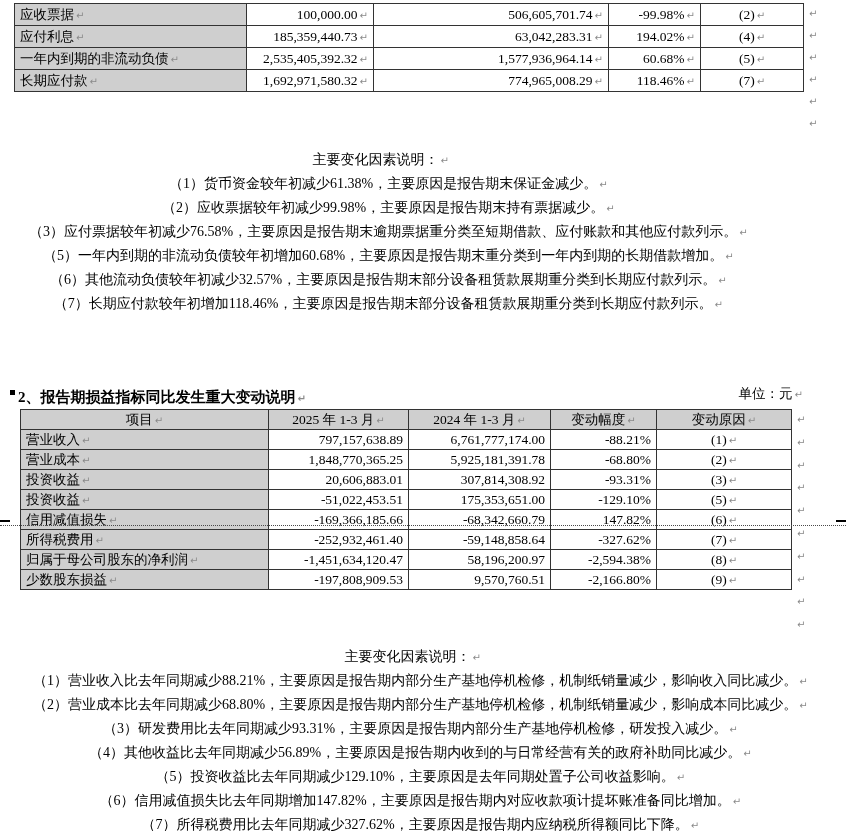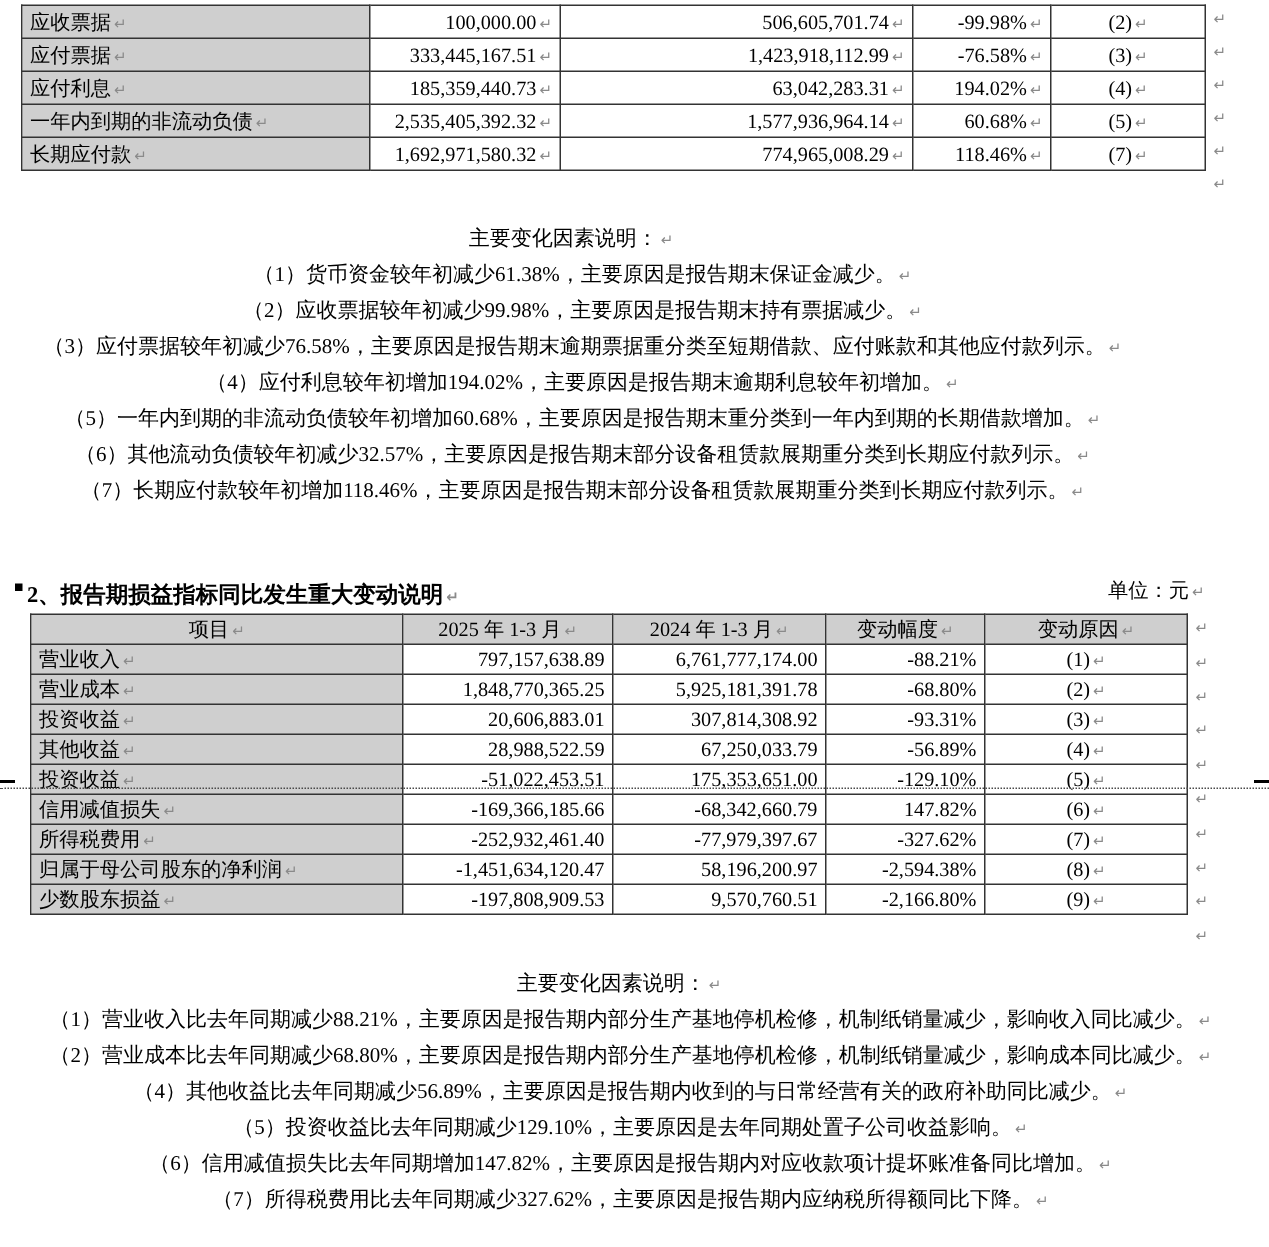--- a/index.html
+++ b/index.html
@@ -157,27 +157,20 @@
     </colgroup>
     <tbody>
         <tr>
           <td class="lft shade"><span>应收票据</span><span class="pil">↵</span></td>
           <td class="num"><span>100,000.00</span><span class="pil">↵</span></td>
           <td class="num"><span>506,605,701.74</span><span class="pil">↵</span></td>
           <td class="num"><span>-99.98%</span><span class="pil">↵</span></td>
           <td class="ctr"><span>(2)</span><span class="pil">↵</span></td>
         </tr>
         <tr>
-          <td class="lft shade"><span>应付票据</span><span class="pil">↵</span></td>
-          <td class="num"><span>333,445,167.51</span><span class="pil">↵</span></td>
-          <td class="num"><span>1,423,918,112.99</span><span class="pil">↵</span></td>
-          <td class="num"><span>-76.58%</span><span class="pil">↵</span></td>
-          <td class="ctr"><span>(3)</span><span class="pil">↵</span></td>
-        </tr>
-        <tr>
           <td class="lft shade"><span>应付利息</span><span class="pil">↵</span></td>
           <td class="num"><span>185,359,440.73</span><span class="pil">↵</span></td>
           <td class="num"><span>63,042,283.31</span><span class="pil">↵</span></td>
           <td class="num"><span>194.02%</span><span class="pil">↵</span></td>
           <td class="ctr"><span>(4)</span><span class="pil">↵</span></td>
         </tr>
         <tr>
           <td class="lft shade"><span>一年内到期的非流动负债</span><span class="pil">↵</span></td>
           <td class="num"><span>2,535,405,392.32</span><span class="pil">↵</span></td>
           <td class="num"><span>1,577,936,964.14</span><span class="pil">↵</span></td>
@@ -199,21 +192,20 @@
     <span class="pil-out" style="left: 795px; top: 71px;">↵</span>
     <span class="pil-out" style="left: 795px; top: 93px;">↵</span>
     <span class="pil-out" style="left: 795px; top: 115px;">↵</span>
   </div>
 
 <div class="para-block" id="notes1" style="left:14px; top:148px;">
   <div class="para"><span>主要变化因素说明：</span><span class="pil">↵</span></div>
   <div class="para indent"><span>（1）货币资金较年初减少61.38%，主要原因是报告期末保证金减少。</span><span class="pil">↵</span></div>
   <div class="para indent"><span>（2）应收票据较年初减少99.98%，主要原因是报告期末持有票据减少。</span><span class="pil">↵</span></div>
   <div class="para indent"><span>（3）应付票据较年初减少76.58%，主要原因是报告期末逾期票据重分类至短期借款、应付账款和其他应付款列示。</span><span class="pil">↵</span></div>
-  <div class="para indent"><span>（4）应付利息较年初增加194.02%，主要原因是报告期末逾期利息较年初增加。</span><span class="pil">↵</span></div>
   <div class="para indent"><span>（5）一年内到期的非流动负债较年初增加60.68%，主要原因是报告期末重分类到一年内到期的长期借款增加。</span><span class="pil">↵</span></div>
   <div class="para indent"><span>（6）其他流动负债较年初减少32.57%，主要原因是报告期末部分设备租赁款展期重分类到长期应付款列示。</span><span class="pil">↵</span></div>
   <div class="para indent"><span>（7）长期应付款较年初增加118.46%，主要原因是报告期末部分设备租赁款展期重分类到长期应付款列示。</span><span class="pil">↵</span></div>
 </div>
 
 <div id="heading">
   <span class="sq"></span><span>2、报告期损益指标同比发生重大变动说明</span><span class="pil">↵</span>
 </div>
 
 <div id="unit-line">
@@ -254,44 +246,37 @@
           <td class="ctr"><span>(2)</span><span class="pil">↵</span></td>
         </tr>
         <tr>
           <td class="lft shade"><span>投资收益</span><span class="pil">↵</span></td>
           <td class="num"><span>20,606,883.01</span></td>
           <td class="num"><span>307,814,308.92</span></td>
           <td class="num"><span>-93.31%</span></td>
           <td class="ctr"><span>(3)</span><span class="pil">↵</span></td>
         </tr>
         <tr>
-          <td class="lft shade"><span>其他收益</span><span class="pil">↵</span></td>
-          <td class="num"><span>28,988,522.59</span></td>
-          <td class="num"><span>67,250,033.79</span></td>
-          <td class="num"><span>-56.89%</span></td>
-          <td class="ctr"><span>(4)</span><span class="pil">↵</span></td>
-        </tr>
-        <tr>
           <td class="lft shade"><span>投资收益</span><span class="pil">↵</span></td>
           <td class="num"><span>-51,022,453.51</span></td>
           <td class="num"><span>175,353,651.00</span></td>
           <td class="num"><span>-129.10%</span></td>
           <td class="ctr"><span>(5)</span><span class="pil">↵</span></td>
         </tr>
         <tr>
           <td class="lft shade"><span>信用减值损失</span><span class="pil">↵</span></td>
           <td class="num"><span>-169,366,185.66</span></td>
           <td class="num"><span>-68,342,660.79</span></td>
           <td class="num"><span>147.82%</span></td>
           <td class="ctr"><span>(6)</span><span class="pil">↵</span></td>
         </tr>
         <tr>
           <td class="lft shade"><span>所得税费用</span><span class="pil">↵</span></td>
           <td class="num"><span>-252,932,461.40</span></td>
-          <td class="num"><span>-77,979,397.67</span></td>
+          <td class="num"><span>-59,148,858.64</span></td>
           <td class="num"><span>-327.62%</span></td>
           <td class="ctr"><span>(7)</span><span class="pil">↵</span></td>
         </tr>
         <tr>
           <td class="lft shade"><span>归属于母公司股东的净利润</span><span class="pil">↵</span></td>
           <td class="num"><span>-1,451,634,120.47</span></td>
           <td class="num"><span>58,196,200.97</span></td>
           <td class="num"><span>-2,594.38%</span></td>
           <td class="ctr"><span>(8)</span><span class="pil">↵</span></td>
         </tr>
@@ -317,17 +302,18 @@
   </div>
 
 <div id="page-break-l"></div>
 <div id="page-break"></div>
 <div id="page-break-r"></div>
 
 <div class="para-block" id="notes2" style="left:18px; top:645px;">
   <div class="para"><span>主要变化因素说明：</span><span class="pil">↵</span></div>
   <div class="para indent"><span>（1）营业收入比去年同期减少88.21%，主要原因是报告期内部分生产基地停机检修，机制纸销量减少，影响收入同比减少。</span><span class="pil">↵</span></div>
   <div class="para indent"><span>（2）营业成本比去年同期减少68.80%，主要原因是报告期内部分生产基地停机检修，机制纸销量减少，影响成本同比减少。</span><span class="pil">↵</span></div>
+  <div class="para indent"><span>（3）研发费用比去年同期减少93.31%，主要原因是报告期内部分生产基地停机检修，研发投入减少。</span><span class="pil">↵</span></div>
   <div class="para indent"><span>（4）其他收益比去年同期减少56.89%，主要原因是报告期内收到的与日常经营有关的政府补助同比减少。</span><span class="pil">↵</span></div>
   <div class="para indent"><span>（5）投资收益比去年同期减少129.10%，主要原因是去年同期处置子公司收益影响。</span><span class="pil">↵</span></div>
   <div class="para indent"><span>（6）信用减值损失比去年同期增加147.82%，主要原因是报告期内对应收款项计提坏账准备同比增加。</span><span class="pil">↵</span></div>
   <div class="para indent"><span>（7）所得税费用比去年同期减少327.62%，主要原因是报告期内应纳税所得额同比下降。</span><span class="pil">↵</span></div>
 </div>
 
 </body></html>

